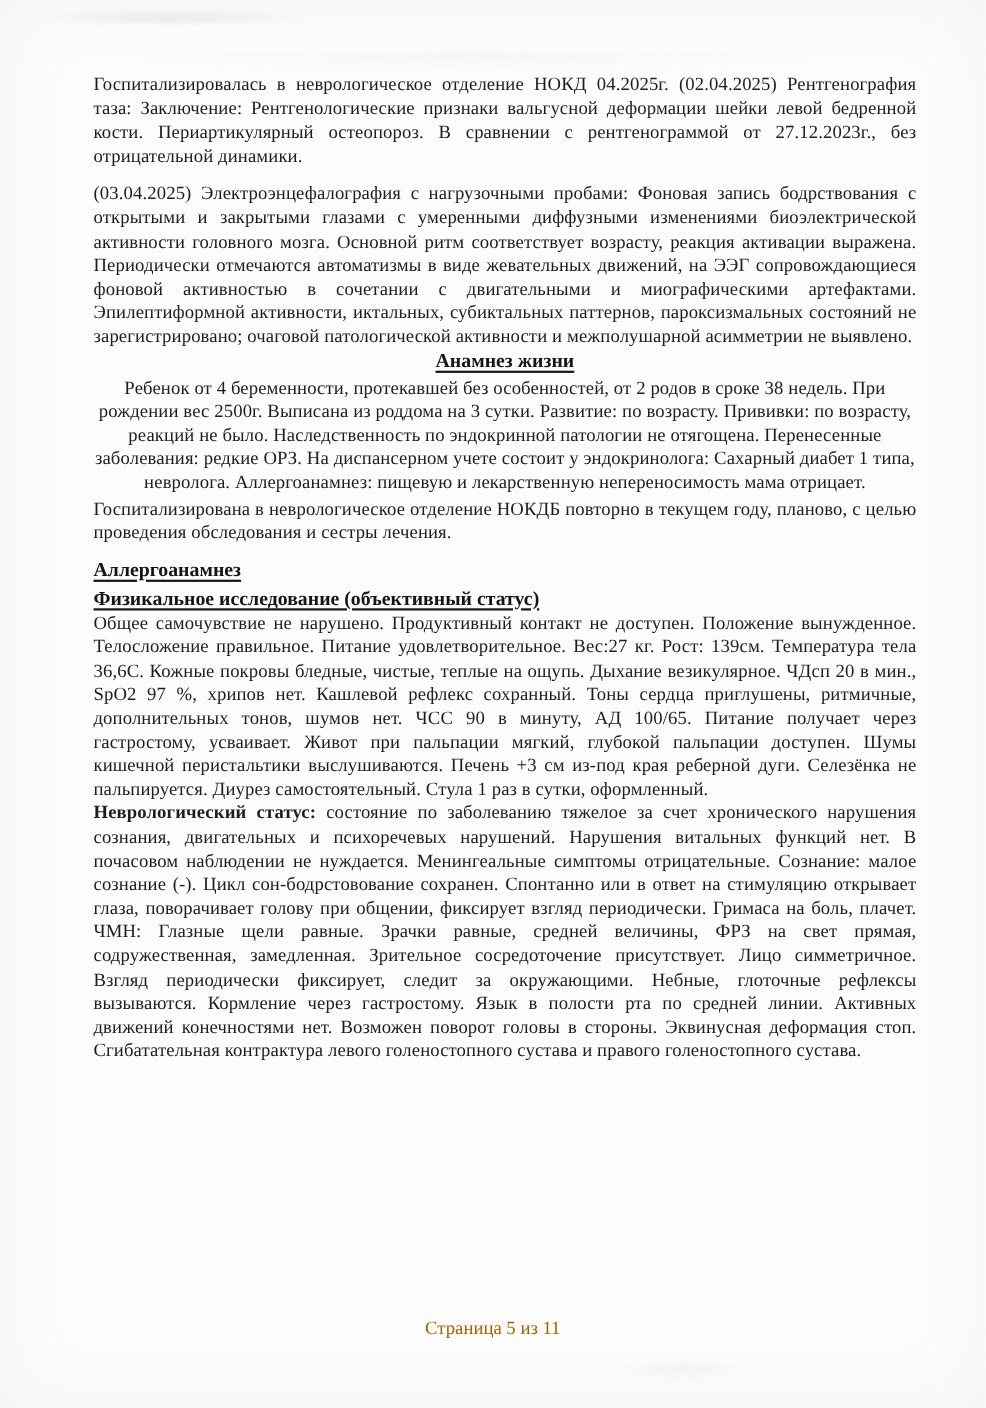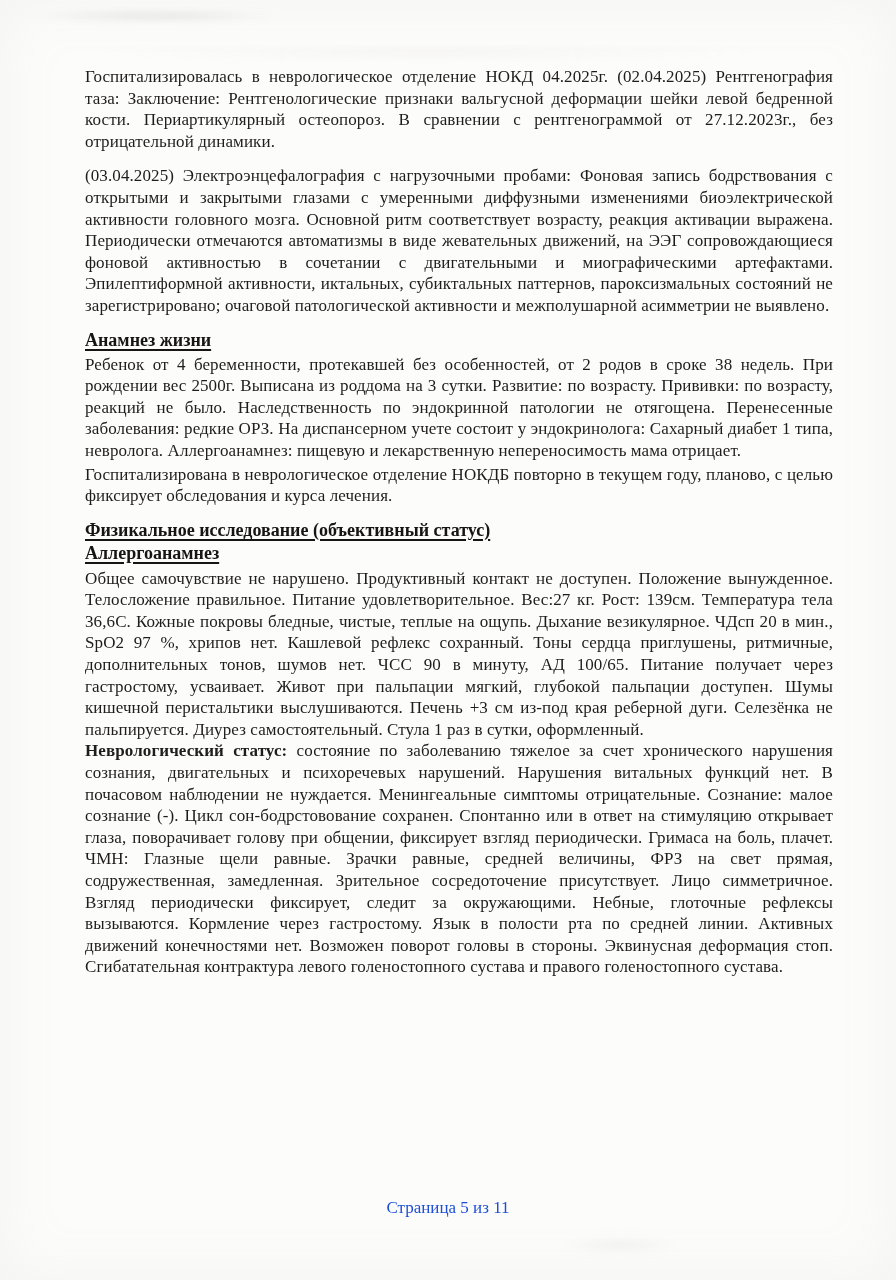--- a/index.html
+++ b/index.html
@@ -51,35 +51,35 @@
     margin: 0;
     font-size: 18px;
     line-height: 23px;
     font-weight: bold;
     color: #161513;
     text-decoration: underline;
     text-decoration-thickness: 1.6px;
     text-underline-offset: 3px;
   }
   .mb0  { margin-bottom: 0; }
-  .mb2  { margin-bottom: 2px; }
+  .mb2  { margin-bottom: 2px; text-align: center; }
   .mb3  { margin-bottom: 3px; }
   .mb7  { margin-bottom: 0; }
-  .mb10 { margin-bottom: 12px; }
+  .mb10 { margin-bottom: 0; }
   .mb12 { margin-bottom: 12px; }
   .mb13 { margin-bottom: 13px; }
   .bold-lead { font-weight: bold; }
   .page-footer {
     position: absolute;
     top: 1198px;
     left: 0;
     width: 100%;
     text-align: center;
     font-size: 17px;
-    color: #1d4ed8;
+    color: #a16207;
   }
 </style>
 </head>
 <body>
 
 <div class="page">
 
   <div class="smudge smudge-a"></div>
   <div class="smudge smudge-b"></div>
   <div class="smudge smudge-c"></div>
@@ -89,25 +89,25 @@
     <p class="para mb13">Госпитализировалась  в неврологическое отделение  НОКД  04.2025г. (02.04.2025) Рентгенография таза: Заключение: Рентгенологические признаки вальгусной деформации шейки левой бедренной кости. Периартикулярный остеопороз. В сравнении с рентгенограммой от 27.12.2023г., без отрицательной динамики.</p>
 
     <p class="para mb10">(03.04.2025) Электроэнцефалография с нагрузочными пробами: Фоновая запись бодрствования с открытыми и закрытыми глазами с умеренными диффузными изменениями биоэлектрической активности головного мозга. Основной ритм соответствует возрасту, реакция активации выражена. Периодически отмечаются автоматизмы в виде жевательных движений, на ЭЭГ сопровождающиеся фоновой активностью в сочетании с двигательными и миографическими артефактами. Эпилептиформной активности, иктальных, субиктальных паттернов, пароксизмальных состояний не зарегистрировано; очаговой патологической активности и межполушарной асимметрии не выявлено.</p>
 
 
 
     <h2 class="heading mb2">Анамнез жизни</h2>
 
     <p class="para mb2">Ребенок от 4 беременности, протекавшей без особенностей, от 2 родов в сроке 38 недель. При рождении вес 2500г. Выписана из роддома на 3 сутки. Развитие: по возрасту. Прививки: по возрасту, реакций не было. Наследственность по эндокринной патологии не отягощена. Перенесенные заболевания: редкие ОРЗ. На диспансерном учете  состоит у эндокринолога: Сахарный диабет 1 типа, невролога. Аллергоанамнез: пищевую и  лекарственную непереносимость мама отрицает.</p>
 
-    <p class="para mb12">Госпитализирована в неврологическое отделение НОКДБ  повторно в текущем году, планово, с целью фиксирует обследования и курса лечения.</p>
+    <p class="para mb12">Госпитализирована в неврологическое отделение НОКДБ  повторно в текущем году, планово, с целью проведения обследования и сестры лечения.</p>
+
+    <h2 class="heading mb3">Аллергоанамнез</h2>
 
     <h2 class="heading mb0">Физикальное исследование (объективный статус)</h2>
-
-    <h2 class="heading mb3">Аллергоанамнез</h2>
 
     <p class="para mb7">Общее самочувствие не нарушено. Продуктивный контакт не доступен. Положение вынужденное. Телосложение правильное. Питание удовлетворительное. Вес:27 кг. Рост: 139см. Температура тела 36,6С. Кожные покровы бледные, чистые, теплые на ощупь. Дыхание везикулярное. ЧДсп 20 в мин., SpO2 97 %, хрипов нет. Кашлевой рефлекс сохранный. Тоны сердца приглушены, ритмичные, дополнительных тонов, шумов нет. ЧСС 90 в минуту, АД 100/65. Питание получает через гастростому, усваивает.  Живот  при пальпации мягкий, глубокой пальпации доступен. Шумы кишечной перистальтики выслушиваются. Печень +3 см из-под края реберной дуги. Селезёнка не пальпируется. Диурез самостоятельный.  Стула 1 раз в сутки, оформленный.</p>
 
     <p class="para mb0"><span class="bold-lead">Неврологический статус:</span> <span>состояние по заболеванию  тяжелое за счет  хронического нарушения сознания, двигательных и психоречевых нарушений. Нарушения витальных функций нет. В почасовом наблюдении не нуждается. Менингеальные симптомы отрицательные. Сознание: малое сознание (-). Цикл сон-бодрстовование сохранен. Спонтанно или в ответ на стимуляцию открывает глаза, поворачивает голову при общении, фиксирует взгляд периодически. Гримаса на боль, плачет. ЧМН: Глазные щели равные. Зрачки равные, средней величины, ФРЗ на свет прямая, содружественная, замедленная. Зрительное сосредоточение присутствует. Лицо симметричное. Взгляд периодически фиксирует, следит за окружающими. Небные, глоточные рефлексы вызываются. Кормление через гастростому. Язык в полости рта по средней линии. Активных движений конечностями нет. Возможен поворот головы в стороны. Эквинусная деформация стоп. Сгибатательная контрактура левого голеностопного сустава и правого голеностопного сустава.</span></p>
 
   </main>
 
   <footer class="page-footer">Страница 5 из 11</footer>
 
 </div>

